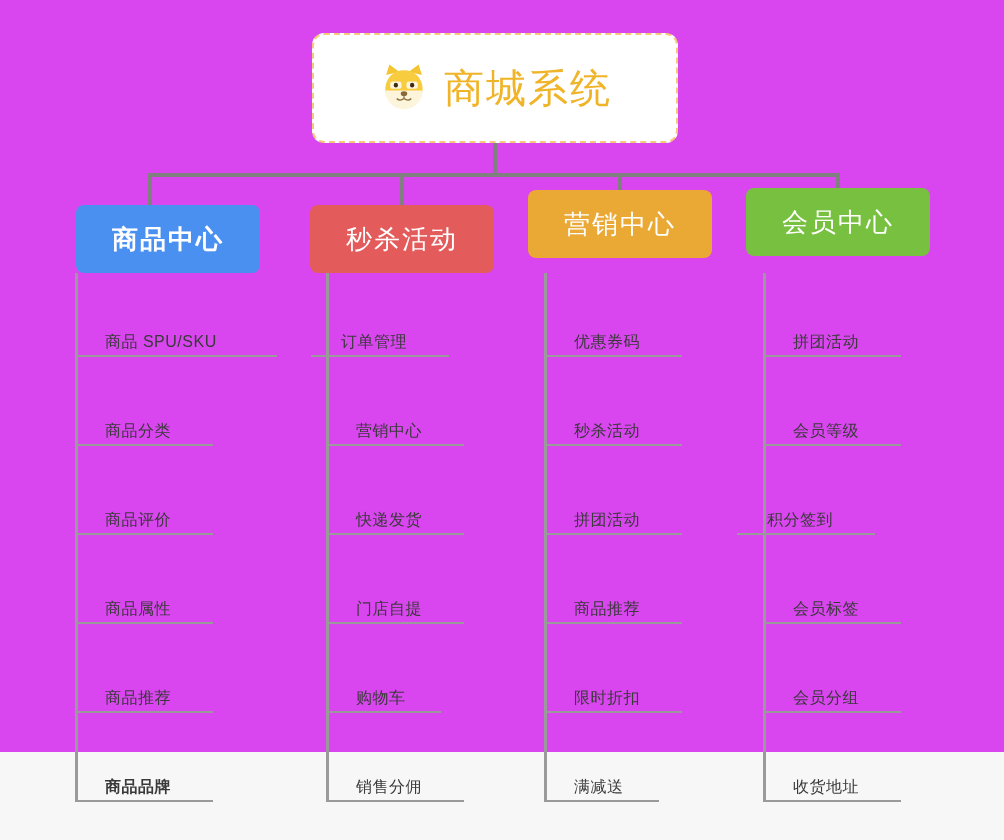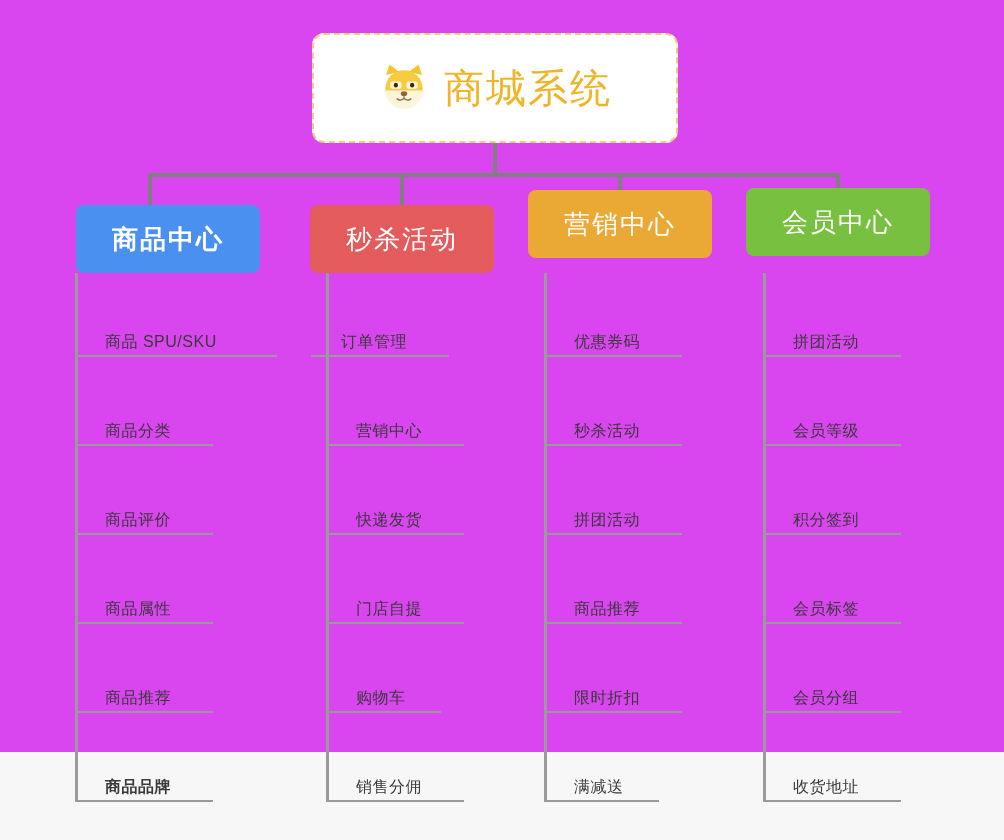--- a/index.html
+++ b/index.html
@@ -206,21 +206,21 @@
       <div class="cat-box" style="left: 746px; top: 188px; width: 184px; background: rgb(119, 192, 64);">
         <span>会员中心</span>
       </div>
       <div class="spine" style="left: 763px; top: 273px; height: 529px;"></div>
       <div class="leaf" style="left: 763px; top: 355px; width: 138px;">
         <span class="leaf-label">拼团活动</span>
       </div>
       <div class="leaf" style="left: 763px; top: 444px; width: 138px;">
         <span class="leaf-label">会员等级</span>
       </div>
-      <div class="leaf" style="left: 763px; top: 533px; width: 138px;">
+      <div class="leaf" style="left: 737px; top: 533px; width: 138px;">
         <span class="leaf-label">积分签到</span>
       </div>
       <div class="leaf" style="left: 763px; top: 622px; width: 138px;">
         <span class="leaf-label">会员标签</span>
       </div>
       <div class="leaf" style="left: 763px; top: 711px; width: 138px;">
         <span class="leaf-label">会员分组</span>
       </div>
       <div class="leaf" style="left: 763px; top: 800px; width: 138px;">
         <span class="leaf-label">收货地址</span>

